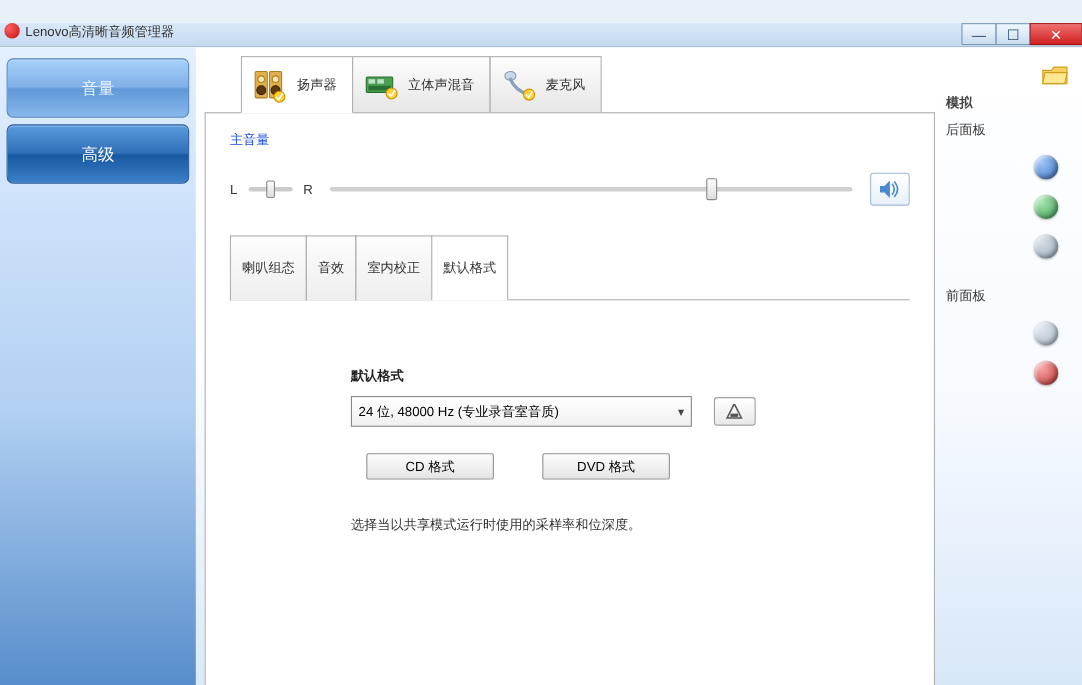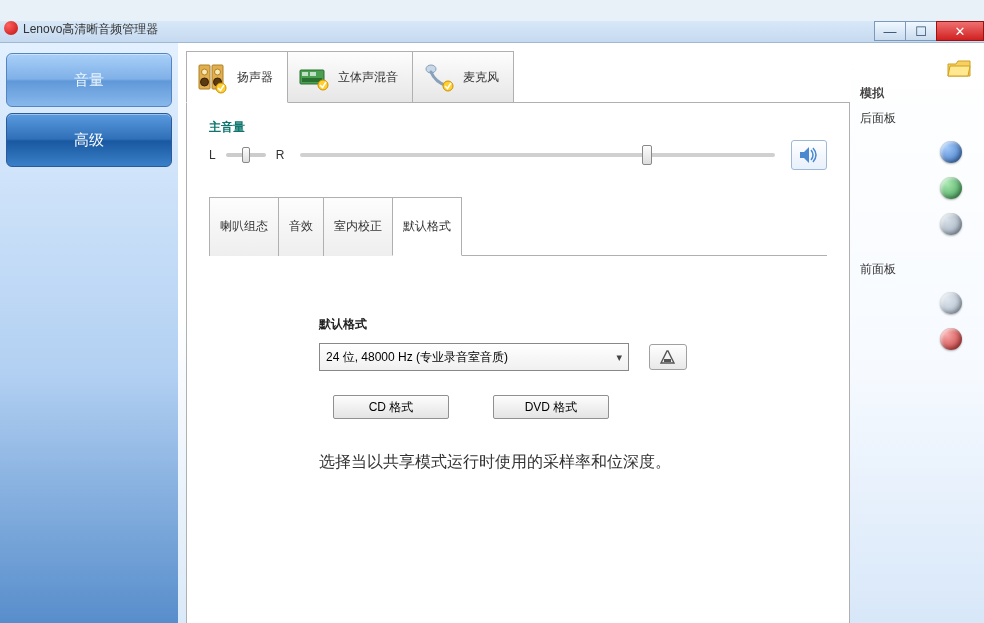--- a/index.html
+++ b/index.html
@@ -19,30 +19,30 @@
 
 .sidebar { width: 178px; padding: 10px 6px 6px 6px; display: flex; flex-direction: column; gap: 6px; background: linear-gradient(to bottom, #e3f0ff 0%, #b2d0f2 55%, #5088c8 100%); }
 .side-btn { height: 54px; border-radius: 6px; display: flex; align-items: center; justify-content: center; font-size: 15px; color: #fff; cursor: pointer; border: 1px solid #2a5a9a; background: linear-gradient(to bottom, #5a9adf 0%, #3070b8 48%, #1858a0 52%, #3a80c8 100%); box-shadow: inset 0 1px 0 rgba(255,255,255,0.4); }
 .side-btn.light { background: linear-gradient(to bottom, #a8d0f8 0%, #80b0e8 48%, #6098d8 52%, #88b8ec 100%); border-color: #5585c0; color: #eaf5ff; }
 
 
 .center { flex: 1; padding: 8px 0 8px 8px; display: flex; }
 .panel-wrap { flex: 1; display: flex; flex-direction: column; }
 
 
-.device-tabs { display: flex; height: 52px; }
+.device-tabs { display: flex; height: 52px; margin-left: 33px; }
 .dtab { border: 1px solid #b0b0b0; background: linear-gradient(to bottom, #fdfdfd, #e6e6e6); display: flex; align-items: center; padding: 0 14px 0 8px; gap: 8px; font-size: 12px; color: #333; cursor: pointer; margin-right: -1px; }
 .dtab.active { background: #fff; border-bottom-color: #fff; position: relative; z-index: 2; }
 .dtab-icon { width: 34px; height: 34px; display: flex; align-items: center; justify-content: center; }
 
 
 .content { border: 1px solid #b0b0b0; background: #fff; flex: 1; margin-top: -1px; padding: 16px 22px; position: relative; display: flex; flex-direction: column; }
 
 
-.mvol-label { font-size: 12px; font-weight: bold; color: #0f766e; margin-bottom: 4px; }
+.mvol-label { font-size: 12px; font-weight: normal; color: #1d4ed8; margin-bottom: 21px; }
 .mvol-row { display: flex; align-items: center; gap: 10px; margin-bottom: 26px; }
 .lr-label { font-size: 12px; color: #333; }
 .mini-slider { width: 40px; height: 4px; background: #ccc; position: relative; border-radius: 2px; }
 .mini-slider .thumb { position: absolute; top: -6px; width: 8px; height: 16px; background: linear-gradient(to bottom,#fdfdfd,#ddd); border: 1px solid #888; border-radius: 2px; }
 .main-slider { flex: 1; height: 4px; background: #d0d0d0; position: relative; border-radius: 2px; margin: 0 6px; }
 .main-slider .thumb { position: absolute; top: -8px; width: 10px; height: 20px; background: linear-gradient(to bottom,#fdfdfd,#ddd); border: 1px solid #888; border-radius: 2px; }
 .spk-btn { width: 36px; height: 30px; border: 1px solid #a0b8d8; border-radius: 3px; background: linear-gradient(to bottom,#fff,#e8f0fb); display: flex; align-items: center; justify-content: center; cursor: pointer; }
 .setdef-btn { width: 100px; height: 28px; border: 1px solid #c0c0c0; background: linear-gradient(to bottom,#f8f8f8,#e8e8e8); color: #999; font-size: 12px; border-radius: 2px; cursor: pointer; }
 
 
@@ -52,21 +52,21 @@
 
 
 .fmt-area { padding: 60px 70px 0 110px; }
 .fmt-title { font-size: 12px; font-weight: bold; color: #222; margin-bottom: 10px; }
 .fmt-row { display: flex; align-items: center; gap: 20px; margin-bottom: 24px; }
 .fmt-select { width: 310px; height: 28px; border: 1px solid #888; font-size: 12px; padding: 0 22px 0 6px; background: linear-gradient(to bottom,#fff,#f0f0f0); position: relative; display: flex; align-items: center; cursor: pointer; }
 .fmt-select::after { content: "▾"; position: absolute; right: 6px; color: #444; font-size: 11px; }
 .play-fmt-btn { width: 38px; height: 26px; border: 1px solid #a0a0a0; border-radius: 3px; background: linear-gradient(to bottom,#fff,#e8e8e8); display: flex; align-items: center; justify-content: center; cursor: pointer; }
 .fmt-btns { display: flex; gap: 44px; margin-bottom: 30px; margin-left: 14px; }
 .fmt-btn { width: 116px; height: 24px; border: 1px solid #909090; background: linear-gradient(to bottom,#fdfdfd,#e4e4e4); font-size: 12px; cursor: pointer; border-radius: 2px; }
-.fmt-desc { font-size: 16px; color: #333; margin-top: 33px; }
+.fmt-desc { font-size: 12px; color: #333; margin-top: 33px; }
 
 
 .rightpane { width: 134px; padding: 8px 10px 10px 10px; background: linear-gradient(to bottom, #ffffff 0%, #f6faff 55%, #d6e6f8 100%); display: flex; flex-direction: column; }
 .folder-icon { align-self: flex-end; width: 28px; height: 20px; margin-bottom: 6px; cursor: pointer; }
 .rp-title { font-size: 12px; font-weight: bold; color: #444; margin-bottom: 8px; }
 .rp-sub { font-size: 12px; color: #333; margin-bottom: 14px; }
 .jacks { display: flex; flex-direction: column; gap: 14px; align-items: flex-end; padding-right: 12px; }
 .jack { width: 22px; height: 22px; border-radius: 50%; cursor: pointer; box-shadow: inset -2px -2px 4px rgba(0,0,0,0.35), inset 2px 2px 3px rgba(255,255,255,0.6), 0 1px 2px rgba(0,0,0,0.3); }
 .jack.blue  { background: radial-gradient(circle at 32% 30%, #a0c8f8, #3870c0); }
 .jack.green { background: radial-gradient(circle at 32% 30%, #a8e8b0, #3a9a50); }

